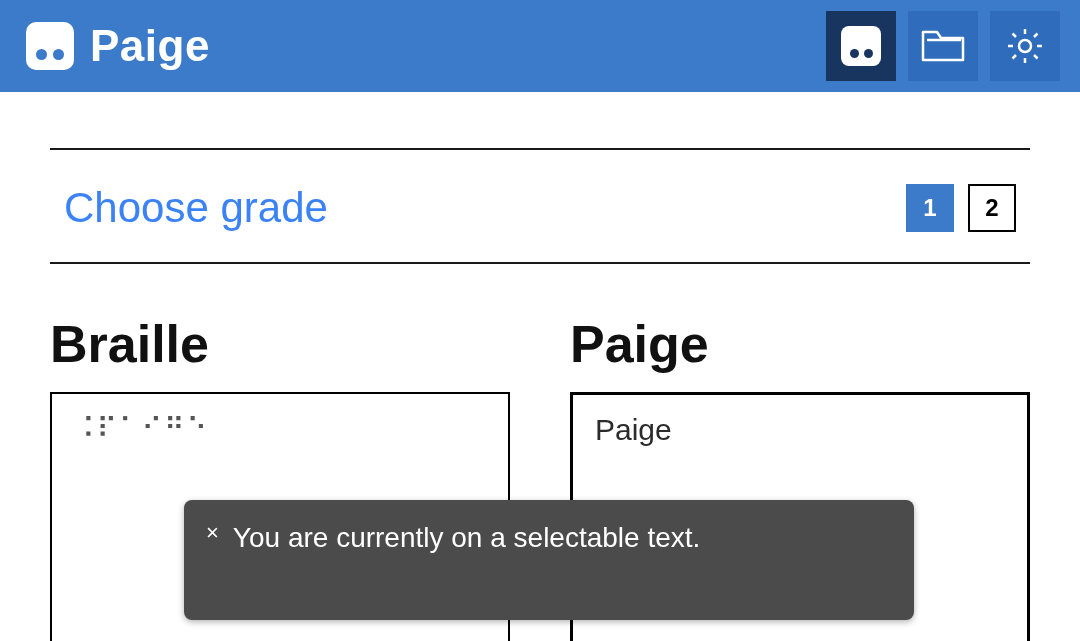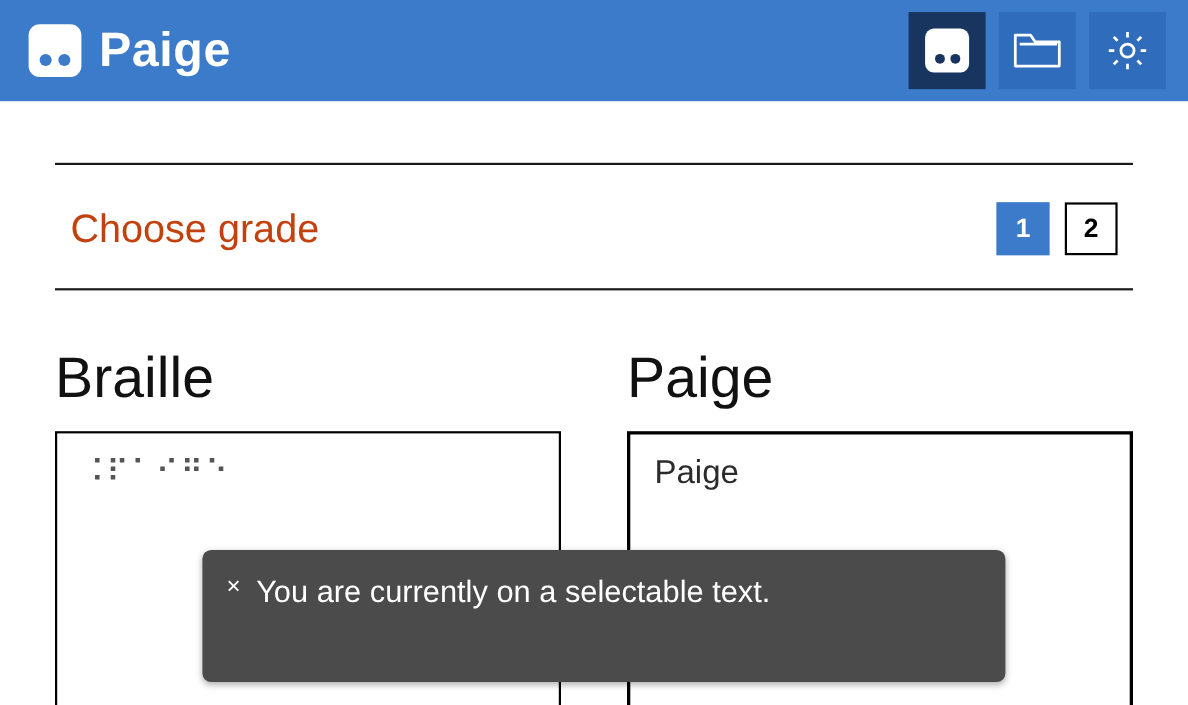--- a/index.html
+++ b/index.html
@@ -42,33 +42,33 @@
   }
   .hbtn-inner-logo .ld{display:flex;gap:5px;}
   .hbtn-inner-logo .d{width:9px;height:9px;border-radius:50%;background:#17355e;}
 
   .content { padding: 0 50px; }
   .rule { height:2px; background:#1a1a1a; margin-top:56px;}
   .grade-row {
     display:flex; align-items:center; justify-content:space-between;
     padding: 34px 14px 30px 14px;
   }
-  .grade-label { font-size:36px; color:#c2410c; }
+  .grade-label { font-size:42px; color:#3b82f6; }
   .grade-btns { display:flex; gap:14px; }
   .gbtn {
     width:48px; height:48px; border:2px solid #000;
     display:flex; align-items:center; justify-content:center;
     font-size:24px; font-weight:700; cursor:pointer; background:#fff; color:#000;
   }
   .gbtn.sel { background:#3c7aca; border-color:#3c7aca; color:#fff; }
   .rule2 { height:2px; background:#1a1a1a; }
 
   .panels { display:flex; gap:60px; margin-top:50px;}
   .panel { flex:1; min-width:0; position:relative;}
-  .panel h2 { font-size:52px; font-weight:400; color:#111; margin-bottom:18px;}
+  .panel h2 { font-size:52px; font-weight:700; color:#111; margin-bottom:18px;}
   .box {
     border:2px solid #000; height:260px; padding:18px 22px;
     font-size:30px; color:#2b2b2b;
   }
   .box.braille { font-family: monospace; letter-spacing:2px; font-size:28px; color:#555;}
   .box.print { border-width:3px; }
 
   .toast {
     position:absolute;
     left:184px; top:500px;

